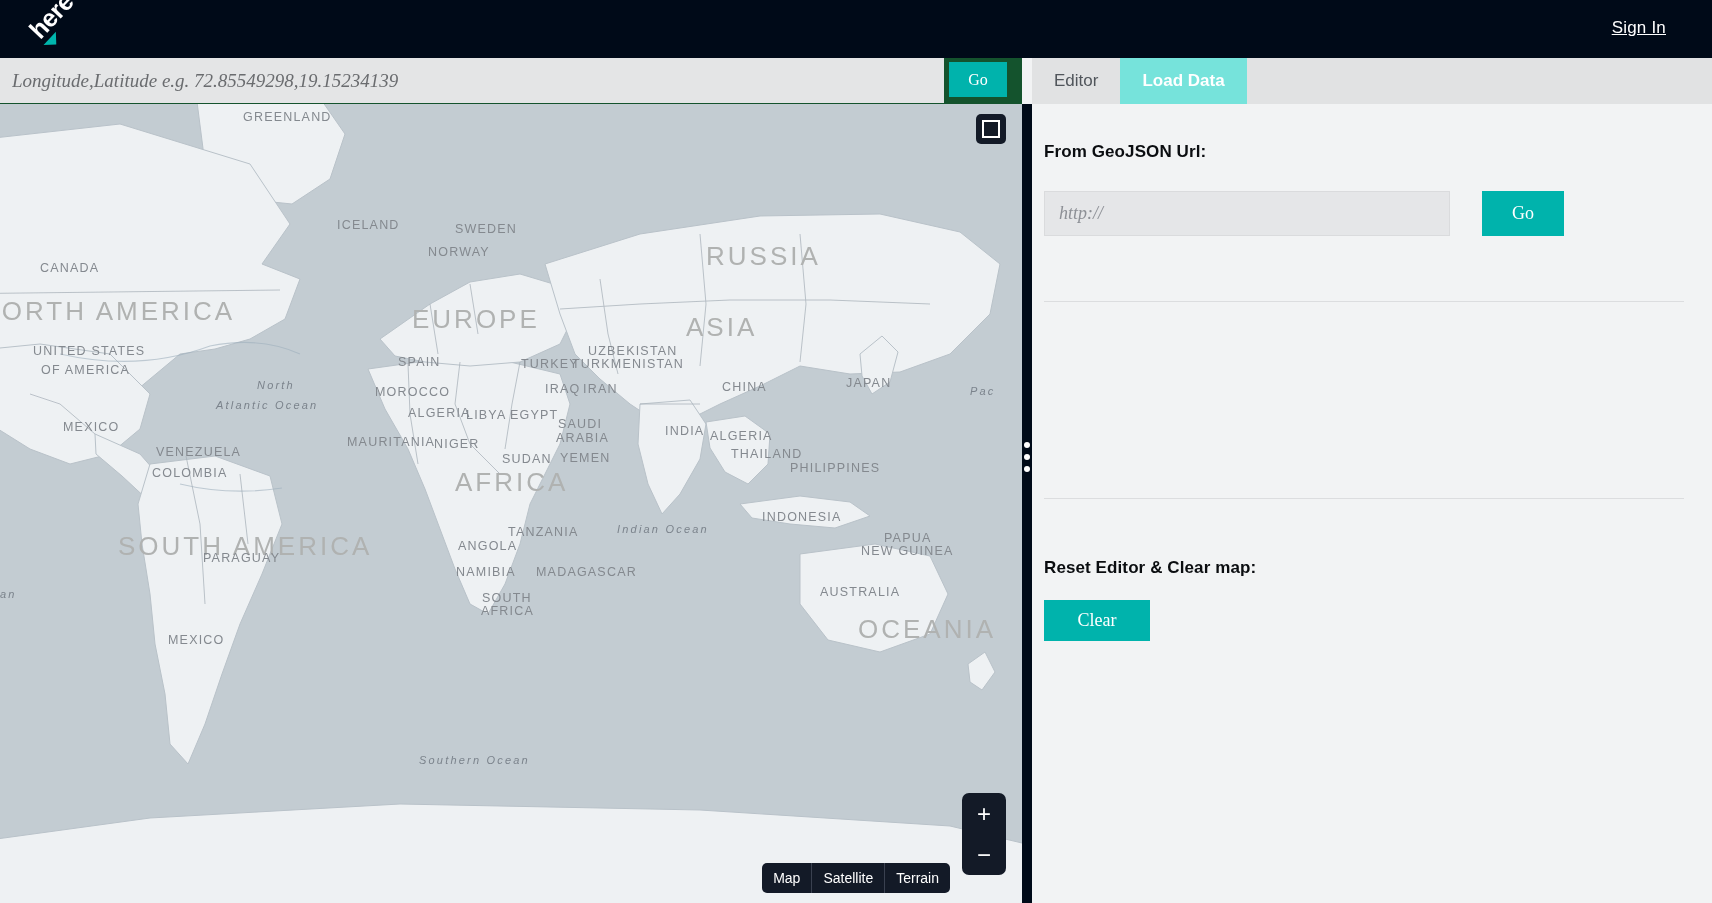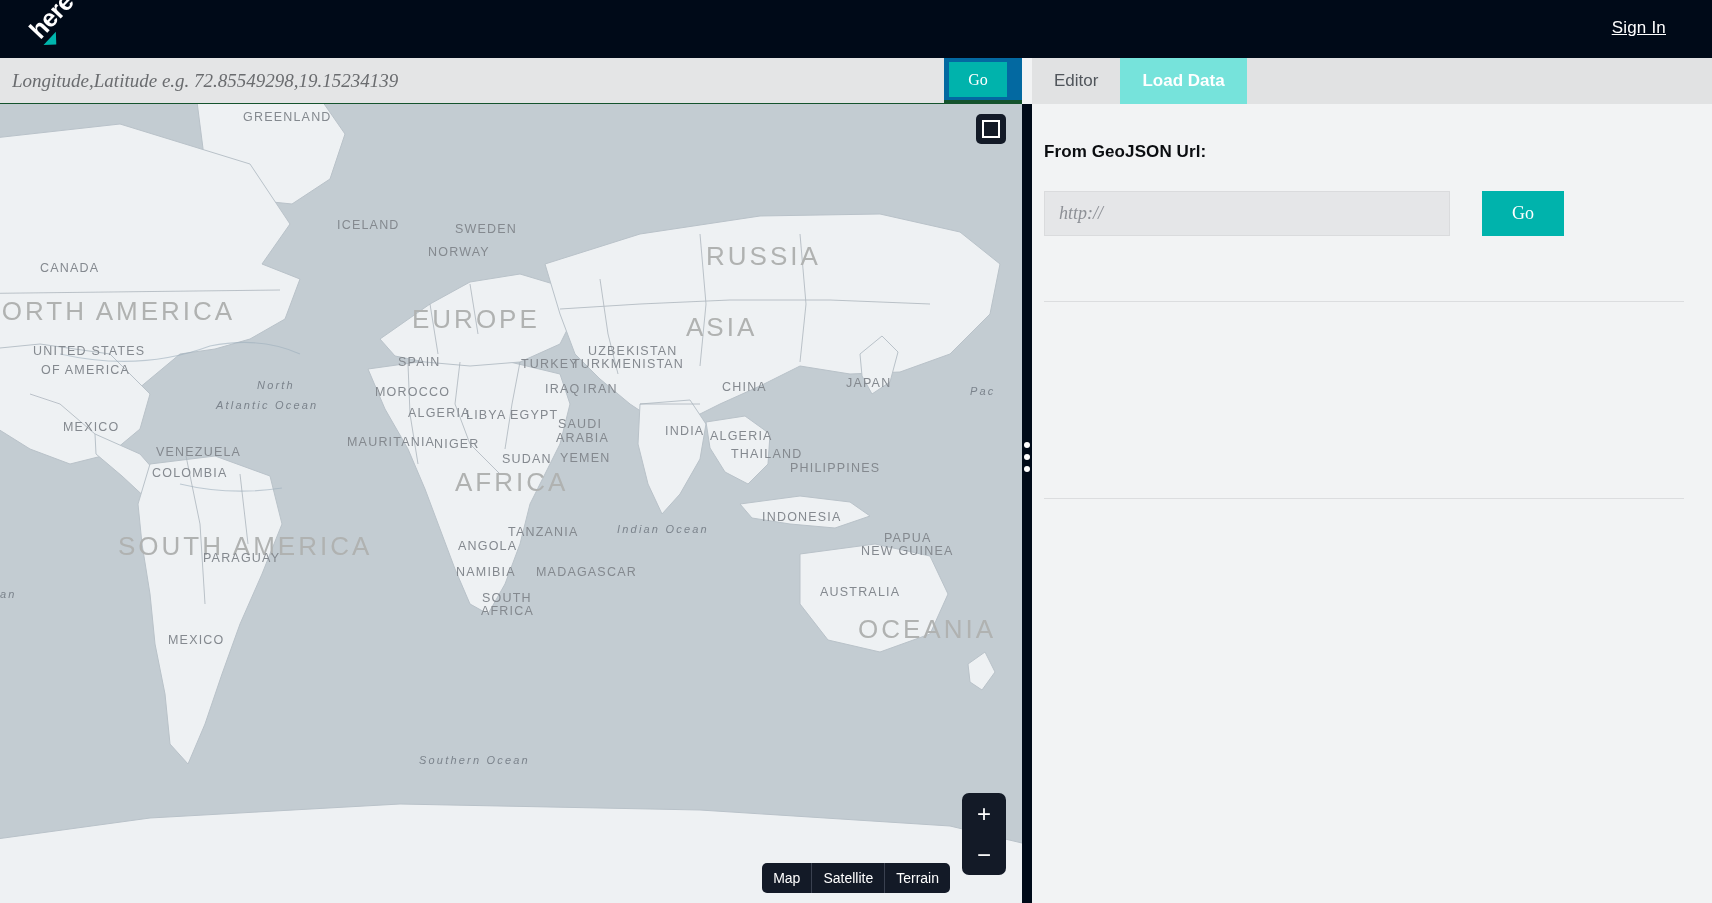--- a/index.html
+++ b/index.html
@@ -37,21 +37,21 @@
   }
   .signin {
     position: absolute; right: 46px; top: 18px;
     color: #ffffff; font-size: 17px; text-decoration: underline;
     cursor: pointer; letter-spacing: .2px;
   }
 
   
   .searchbar {
     position: absolute; left: 0; top: 58px; width: 1022px; height: 46px;
-    background: #0369a1; border-bottom: 4px solid #14532d;
+    background: #14532d; border-bottom: 7px solid #14532d;
     z-index: 30;
   }
   .search-input {
     position: absolute; left: 0; top: 0; width: 944px; height: 45px;
     background: #e4e5e6; border: none; outline: none;
     font-family: "Liberation Serif", serif;
     font-style: italic; font-size: 19px; color: #6a6c6f;
     padding-left: 12px;
   }
   .search-input::placeholder {
@@ -365,15 +365,19 @@
       <div class="sec-title">From GeoJSON Url:</div>
       <div class="url-row">
         <input class="url-input" type="text" placeholder="http://" style="">
         <button class="url-go">Go</button>
       </div>
     </div>
     <div class="hr" style="top:243px;"></div>
 
     <div class="hr" style="top:440px;"></div>
 
+    <div class="section" style="top:500px;">
+      <div class="sec-title">Reset Editor &amp; Clear map:</div>
+      <button class="clear-btn">Clear</button>
+    </div>
   </div>
 
 </div>
 
 </body></html>

